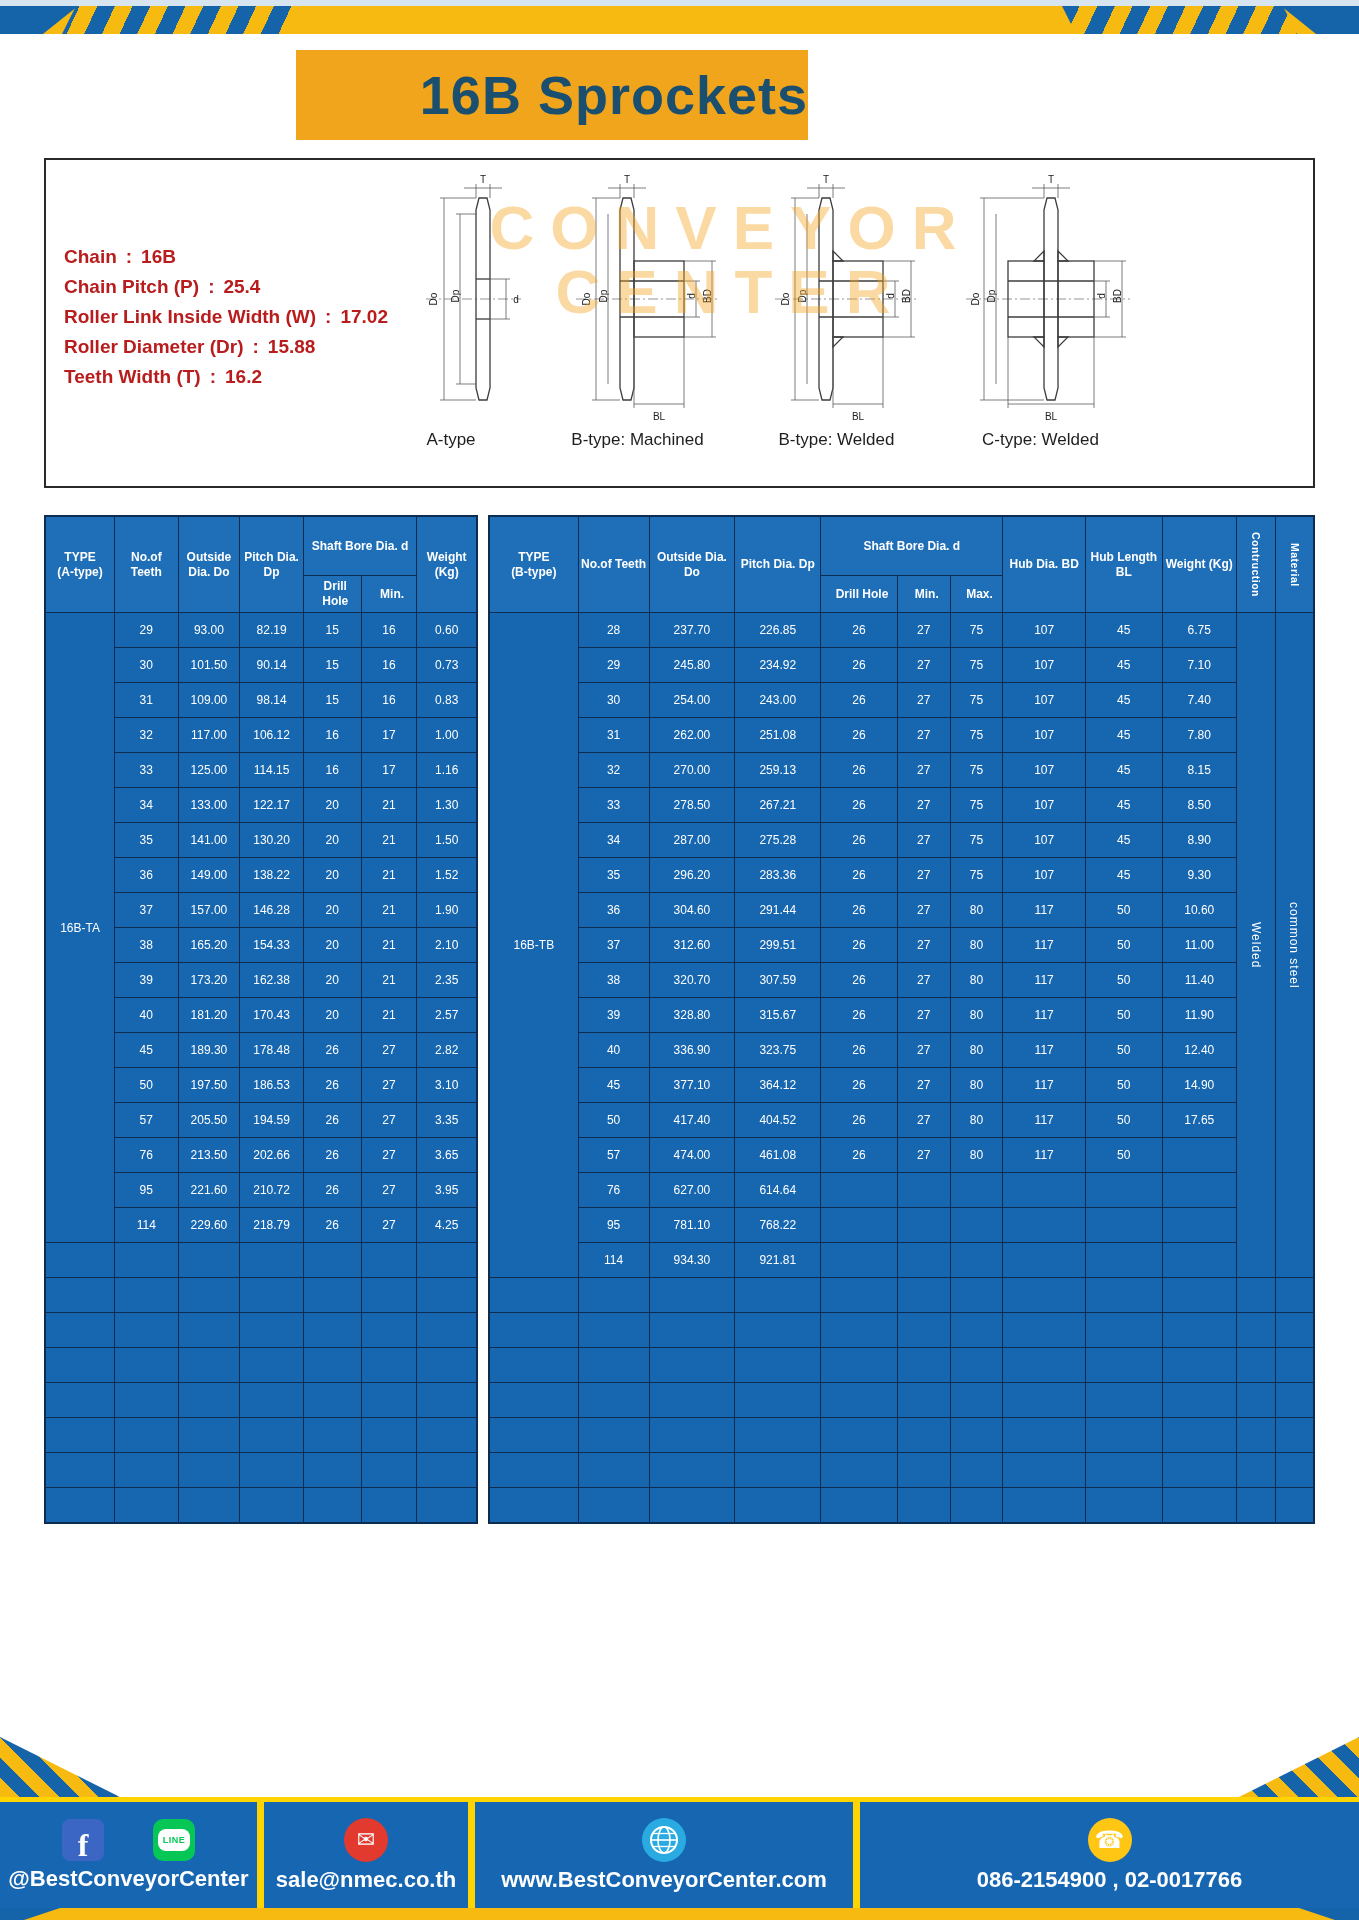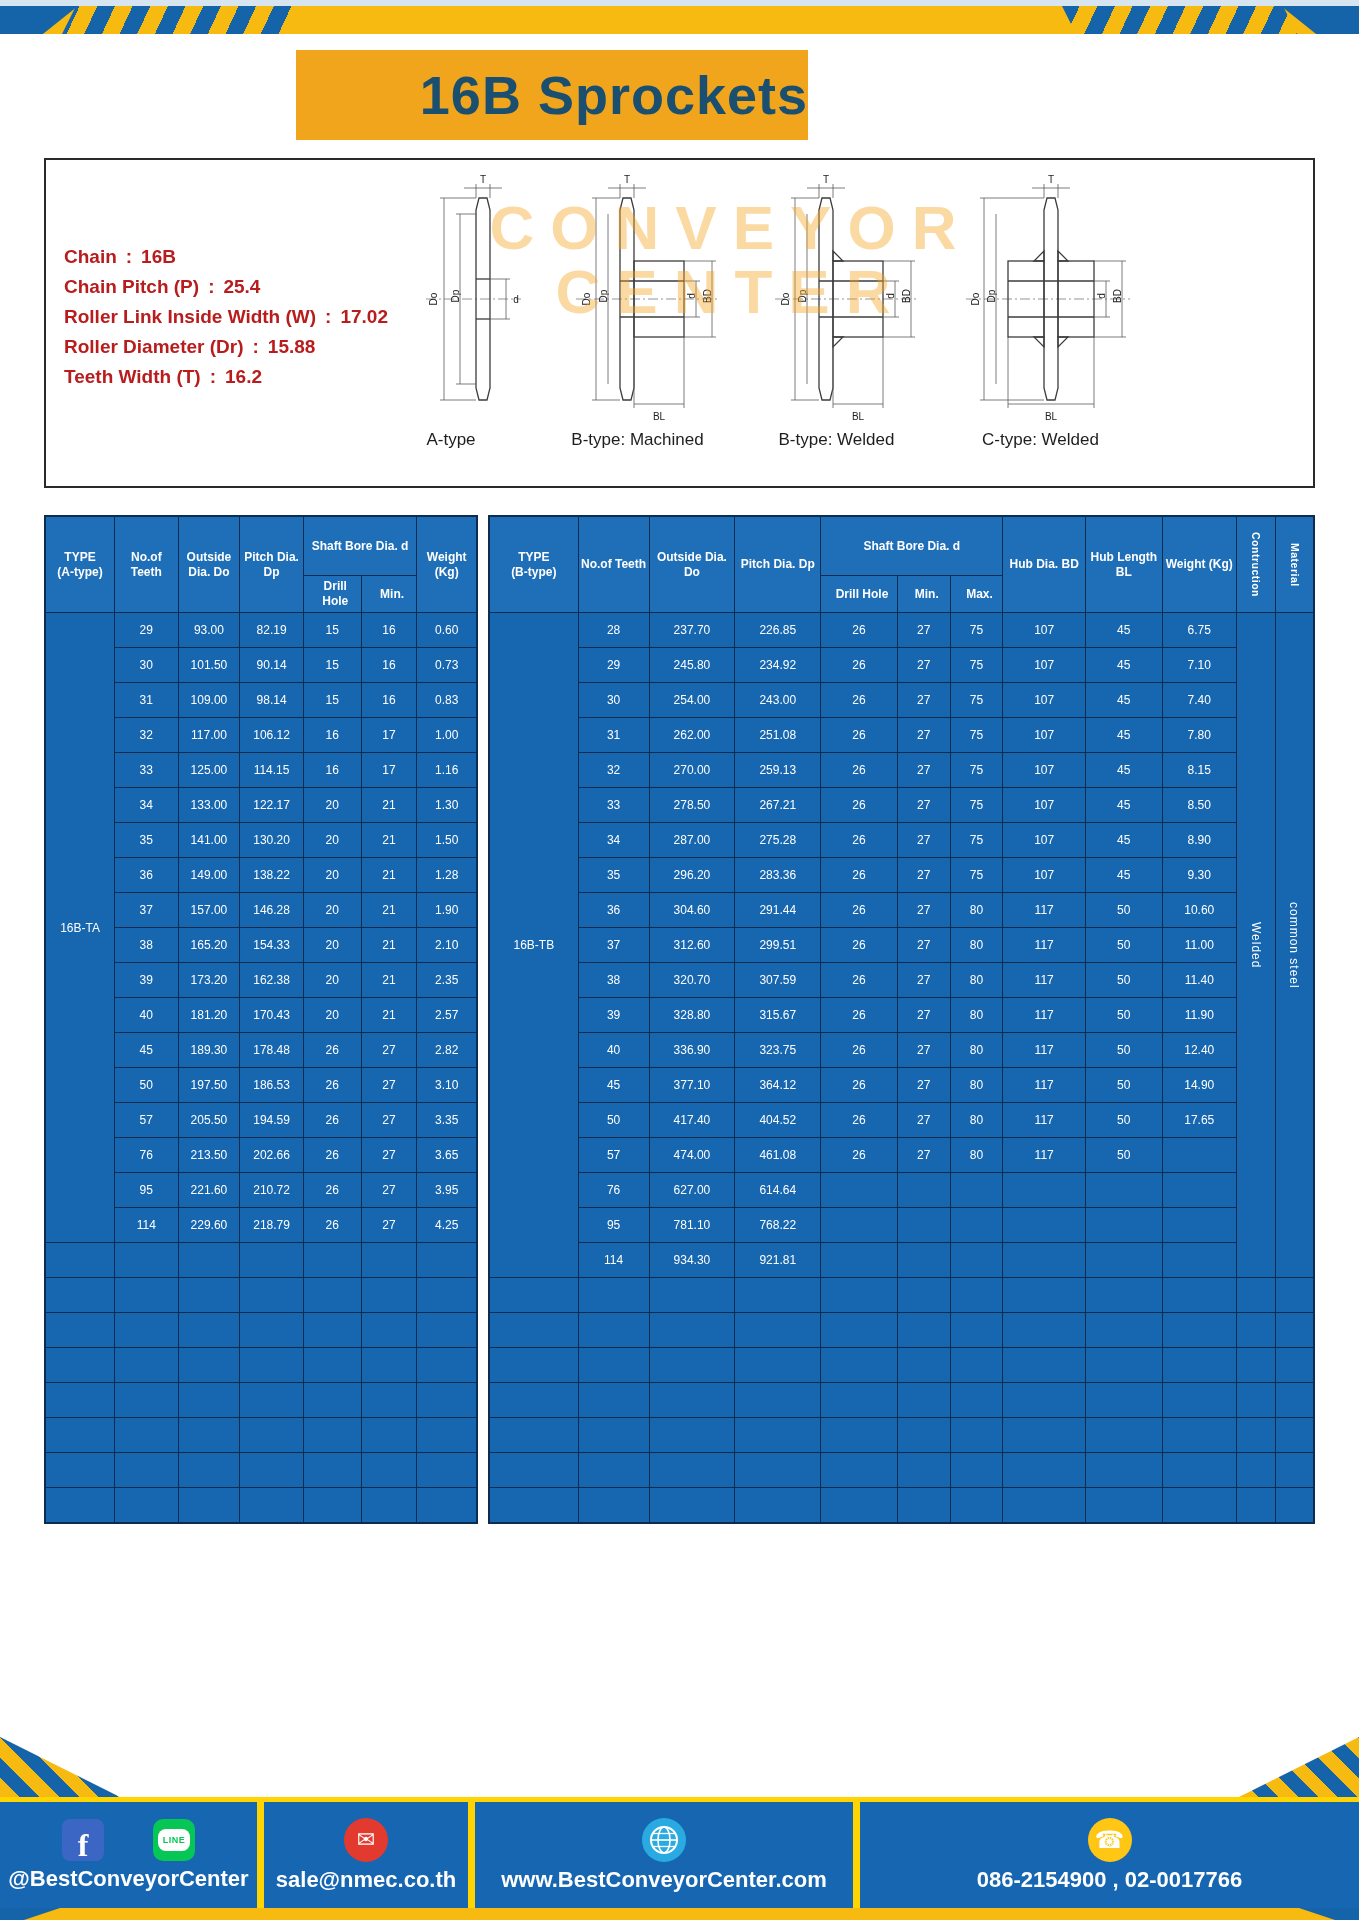--- a/index.html
+++ b/index.html
@@ -340,21 +340,21 @@
               <td>20</td>
               <td>21</td>
               <td>1.50</td>
             </tr>
             <tr>
               <td>36</td>
               <td>149.00</td>
               <td>138.22</td>
               <td>20</td>
               <td>21</td>
-              <td>1.28</td>
+              <td>1.52</td>
             </tr>
             <tr>
               <td>37</td>
               <td>157.00</td>
               <td>146.28</td>
               <td>20</td>
               <td>21</td>
               <td>1.90</td>
             </tr>
             <tr>

